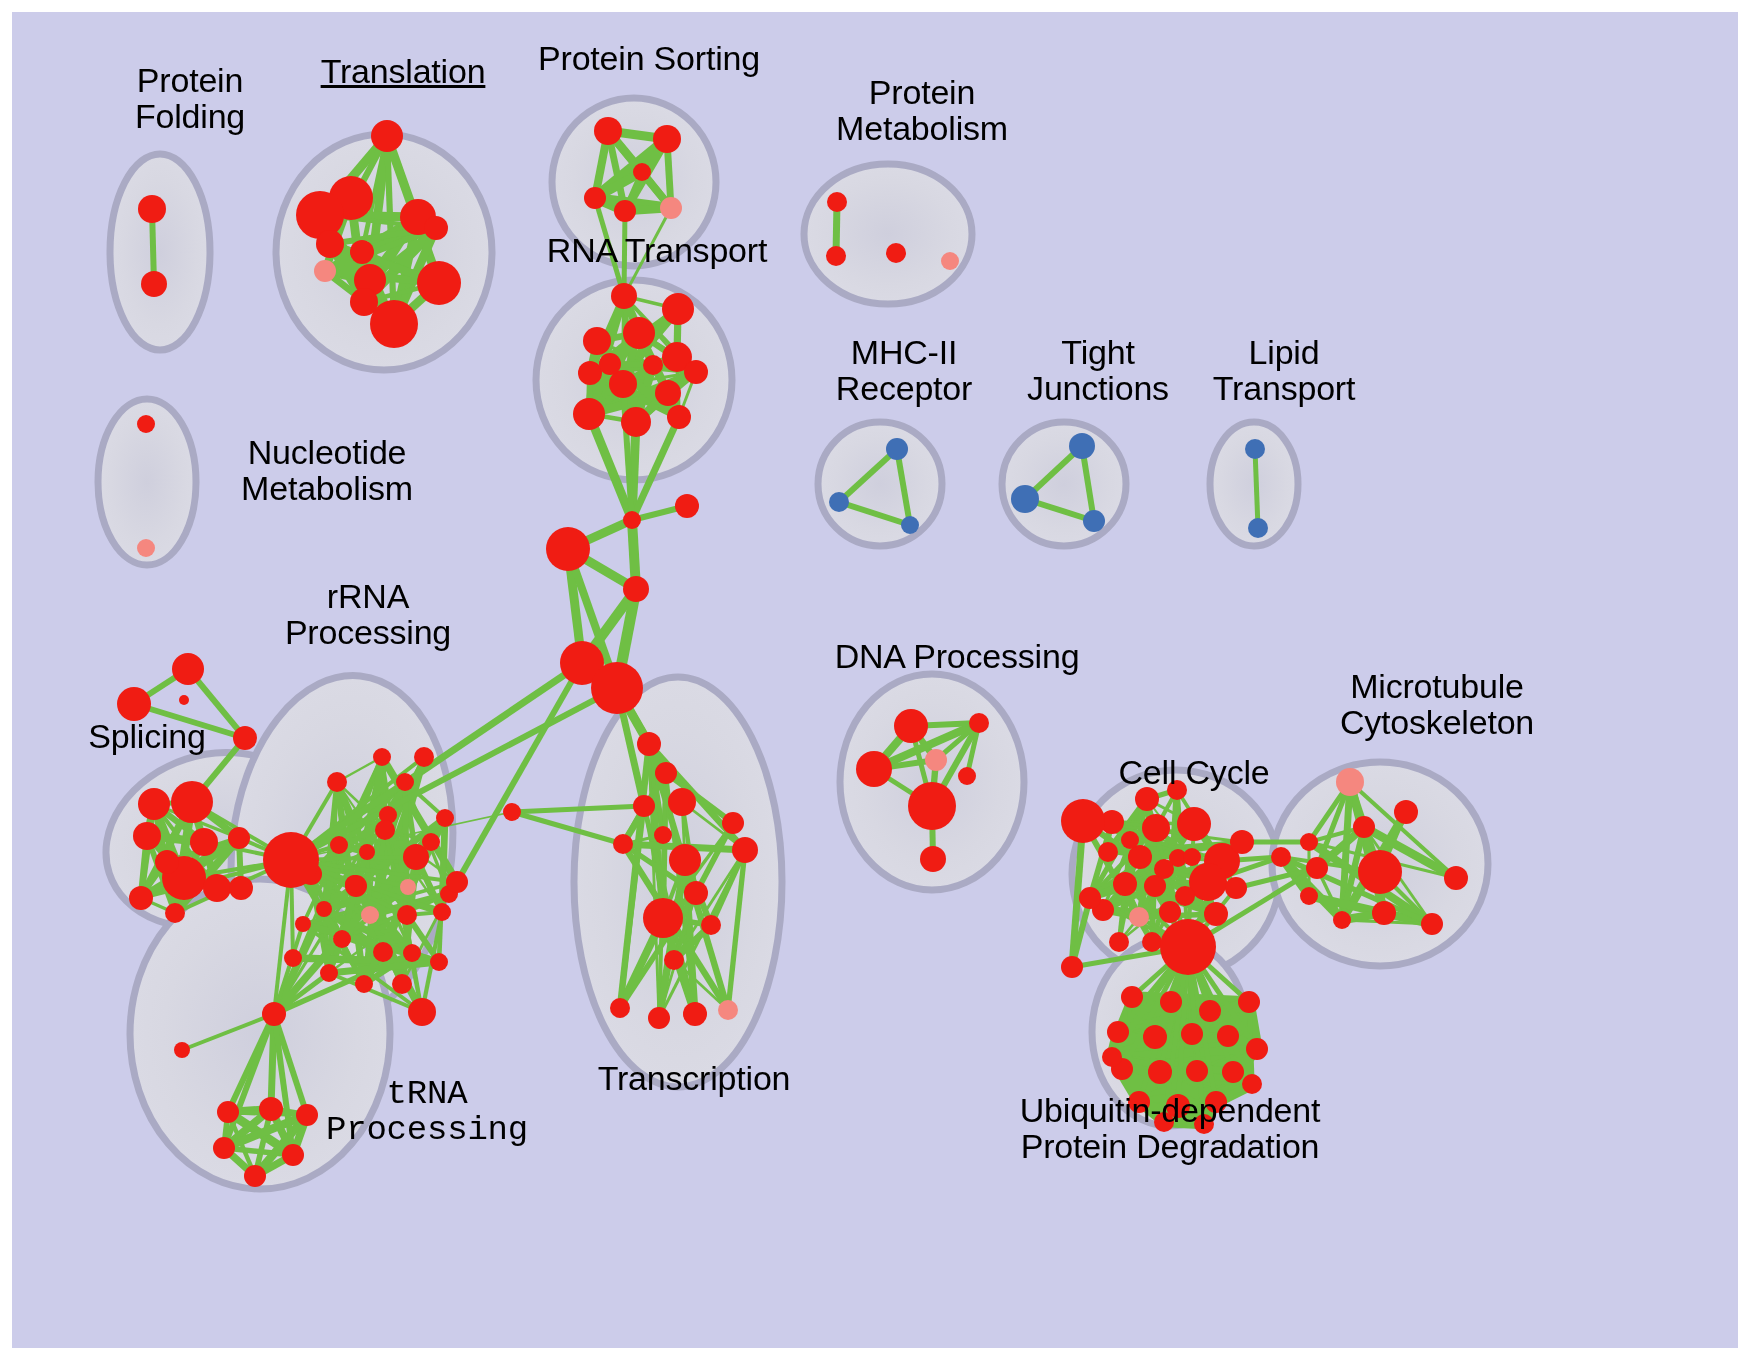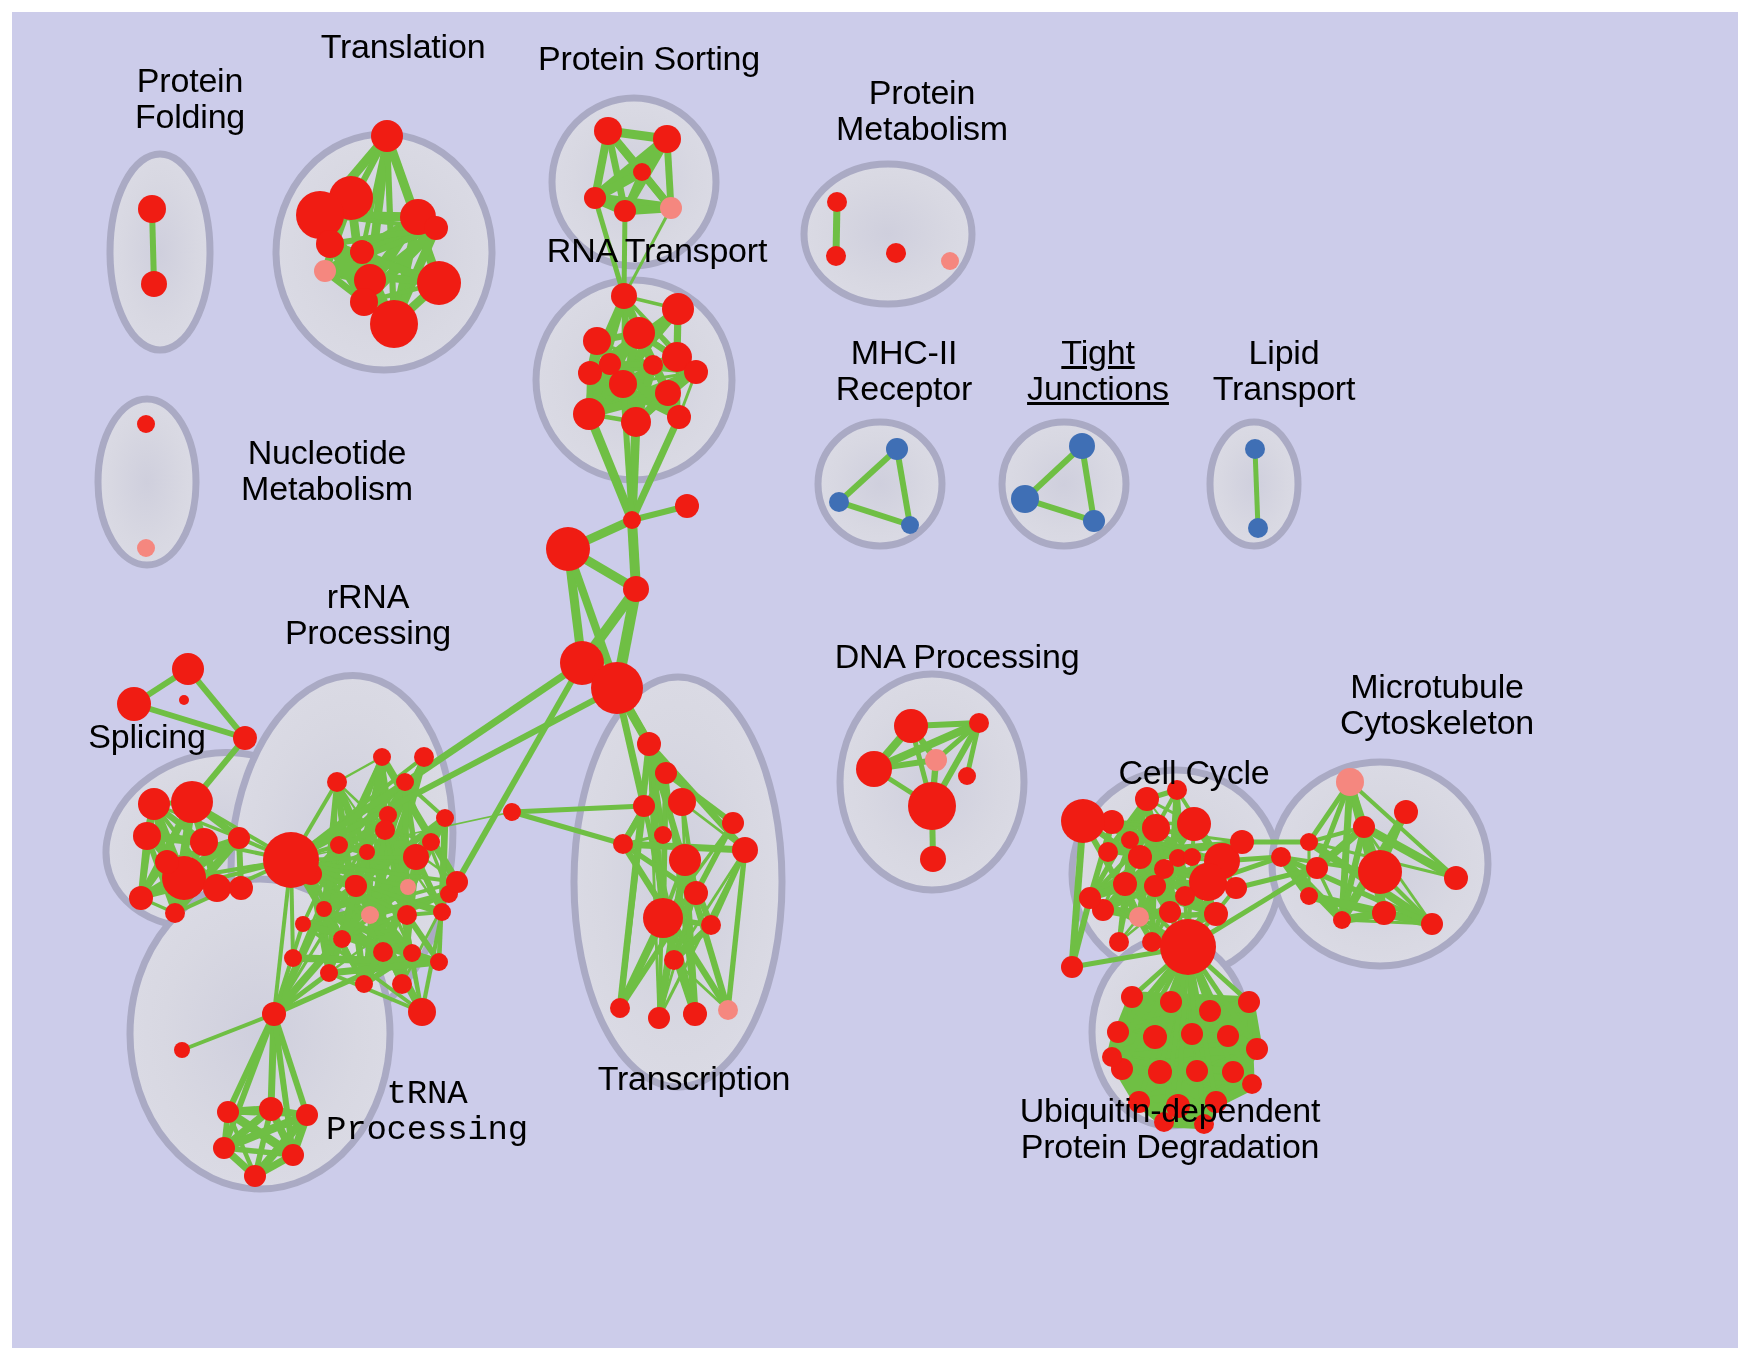--- a/index.html
+++ b/index.html
@@ -1058,30 +1058,30 @@
           <circle cx="1152.0" cy="1110.0" r="10.0" fill="#f01c13"></circle>
           <circle cx="1192.0" cy="1112.0" r="10.0" fill="#f01c13"></circle>
           <circle cx="1100.0" cy="1045.0" r="10.0" fill="#f01c13"></circle>
           <circle cx="1060.0" cy="955.0" r="11.0" fill="#f01c13"></circle>
         </g>
     </svg>
 
     <div id="labels-layer">
         <div class="cluster-label" style="left: 78px; top: 50px; width: 200px;">Protein
 Folding</div>
-        <div class="cluster-label" style="left: 276px; top: 16px; width: 230px;">Translation</div>
+        <div class="cluster-label" style="left: 276px; top: 41px; width: 230px; text-decoration: underline;">Translation</div>
         <div class="cluster-label" style="left: 492px; top: 28px; width: 290px;">Protein Sorting</div>
         <div class="cluster-label" style="left: 790px; top: 62px; width: 240px;">Protein
 Metabolism</div>
         <div class="cluster-label" style="left: 500px; top: 220px; width: 290px;">RNA Transport</div>
         <div class="cluster-label" style="left: 190px; top: 422px; width: 250px;">Nucleotide
 Metabolism</div>
         <div class="cluster-label" style="left: 792px; top: 322px; width: 200px;">MHC-II
 Receptor</div>
-        <div class="cluster-label" style="left: 986px; top: 322px; width: 200px; text-decoration: underline;">Tight
+        <div class="cluster-label" style="left: 986px; top: 322px; width: 200px;">Tight
 Junctions</div>
         <div class="cluster-label" style="left: 1172px; top: 322px; width: 200px;">Lipid
 Transport</div>
         <div class="cluster-label" style="left: 246px; top: 566px; width: 220px;">rRNA
 Processing</div>
         <div class="cluster-label" style="left: 50px; top: 706px; width: 170px;">Splicing</div>
         <div class="cluster-label" style="left: 800px; top: 626px; width: 290px;">DNA Processing</div>
         <div class="cluster-label" style="left: 1290px; top: 656px; width: 270px;">Microtubule
 Cytoskeleton</div>
         <div class="cluster-label" style="left: 1082px; top: 742px; width: 200px;">Cell Cycle</div>

